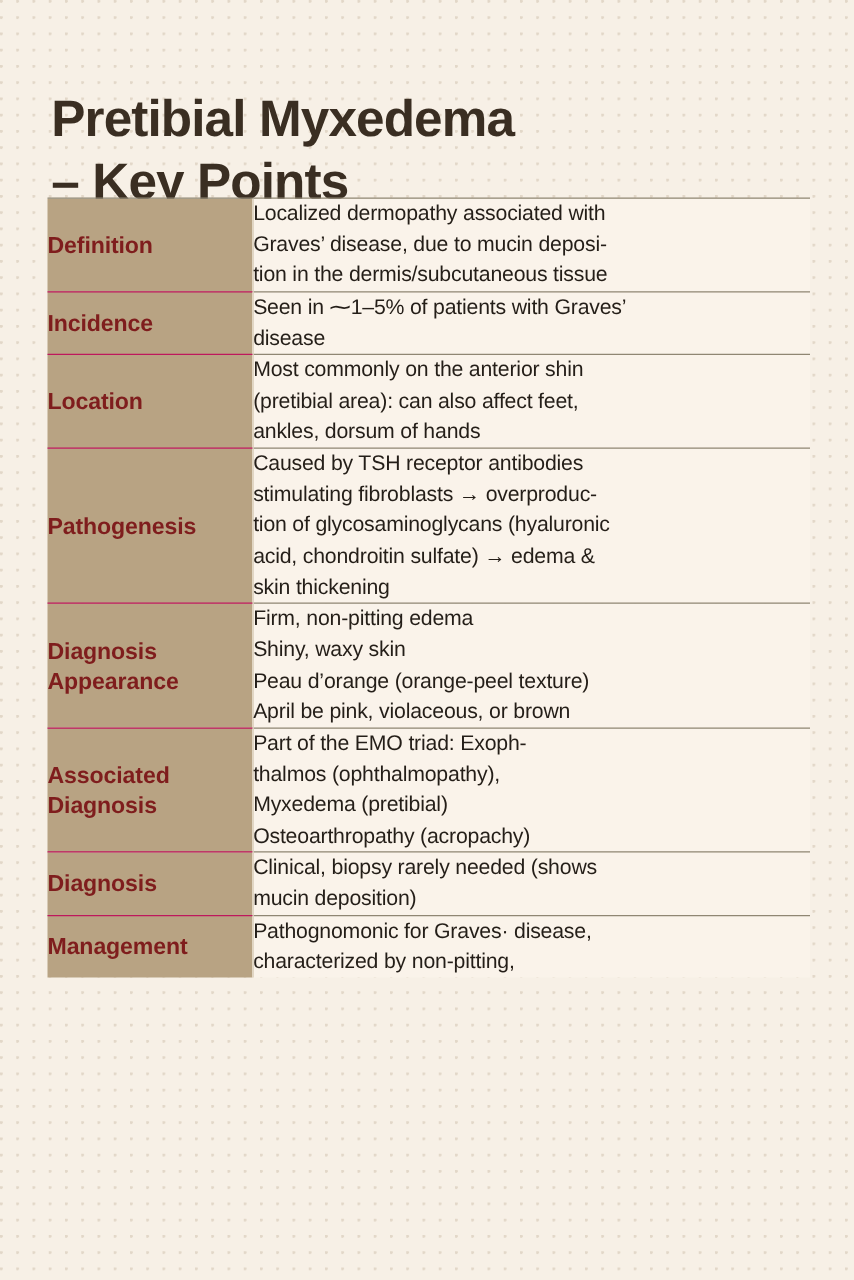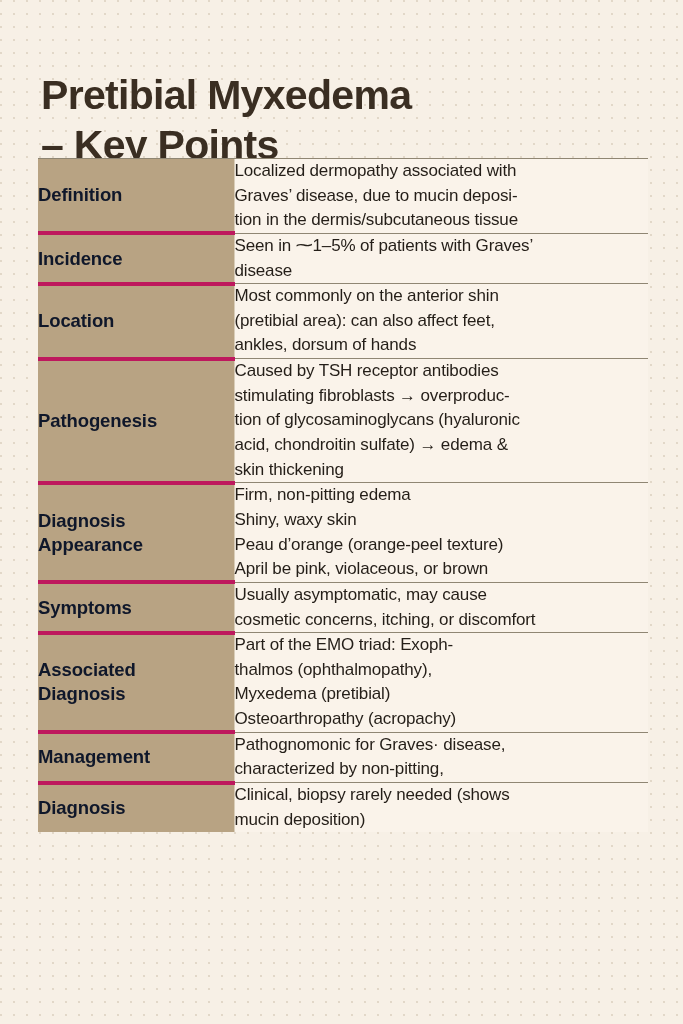--- a/index.html
+++ b/index.html
@@ -46,23 +46,23 @@
   }
 
   #fact-table tr { }
 
   #fact-table td {
     vertical-align: middle;
     padding: 0;
   }
 
   td.label-cell {
-    width: 196px;
+    width: 164px;
     background: #b8a383;
-    color: #0f172a;
+    color: #7f1d1d;
     font-size: 18.5px;
     font-weight: 700;
     line-height: 1.30;
     padding: 14px 0 14px 20px;
     white-space: pre-line;
     letter-spacing: -0.1px;
   }
 
   td.content-cell {
     background: #faf3ea;
@@ -70,21 +70,21 @@
     font-size: 17px;
     font-weight: 400;
     line-height: 1.45;
     padding: 13px 14px 13px 16px;
     white-space: pre-line;
     letter-spacing: -0.15px;
   }
 
   
   #fact-table tr.rule-top > td {
-    border-top: 4px solid #be185d;
+    border-top: 1px solid #be185d;
   }
   #fact-table tr.rule-top > td.content-cell {
     border-top: 1px solid #8f8673;
   }
 
   
   #fact-table tr:first-child > td {
     border-top: 1px solid #8f8673;
   }
 
@@ -136,41 +136,36 @@
 
     <tr class="rule-top">
       <td class="label-cell">Diagnosis
 Appearance</td>
       <td class="content-cell">Firm, non-pitting edema
 Shiny, waxy skin
 Peau d’orange (orange-peel texture)
 April be pink, violaceous, or brown</td>
     </tr>
 
-    <tr class="rule-top">
-      <td class="label-cell">Symptoms</td>
-      <td class="content-cell">Usually asymptomatic, may cause
-cosmetic concerns, itching, or discomfort</td>
-    </tr>
 
     <tr class="rule-top">
       <td class="label-cell">Associated
 Diagnosis</td>
       <td class="content-cell">Part of the EMO triad: Exoph-
 thalmos (ophthalmopathy),
 Myxedema (pretibial)
 Osteoarthropathy (acropachy)</td>
     </tr>
 
+    <tr class="rule-top">
+      <td class="label-cell">Diagnosis</td>
+      <td class="content-cell">Clinical, biopsy rarely needed (shows
+mucin deposition)</td>
+    </tr>
+
     <tr class="rule-top clipped">
       <td class="label-cell">Management</td>
       <td class="content-cell">Pathognomonic for Graves· disease,
 characterized by non-pitting,</td>
     </tr>
 
-    <tr class="rule-top">
-      <td class="label-cell">Diagnosis</td>
-      <td class="content-cell">Clinical, biopsy rarely needed (shows
-mucin deposition)</td>
-    </tr>
-
   </tbody>
 </table>
 
 </body></html>

